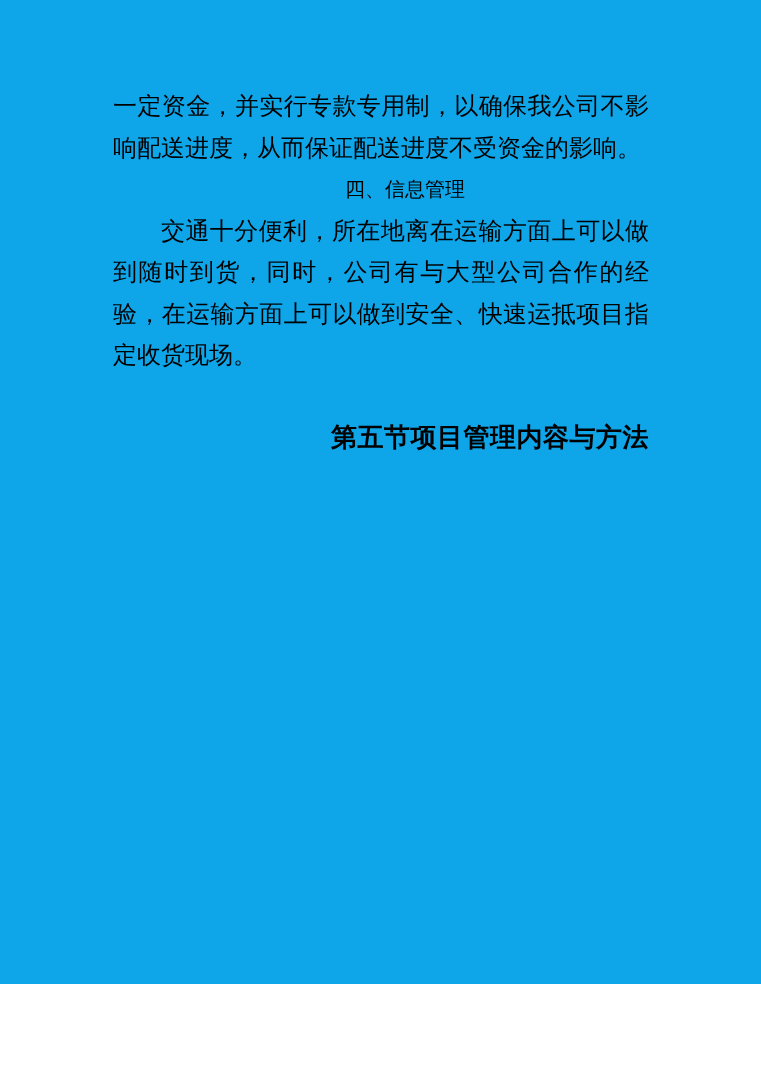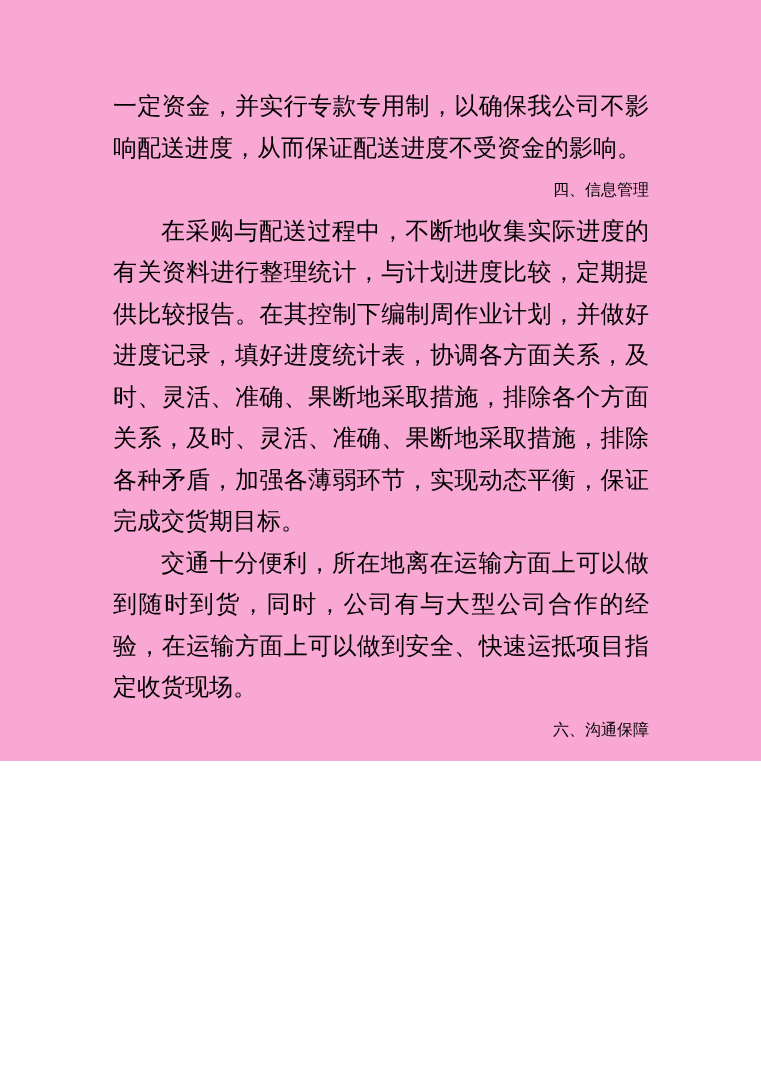--- a/index.html
+++ b/index.html
@@ -7,22 +7,22 @@
     padding: 0;
     background: #ffffff;
   }
   body {
     font-family: "DejaVu Serif", "Liberation Serif", serif;
     color: #000000;
   }
   .page {
     position: relative;
     width: 761px;
-    height: 761px;
-    background: #f9a8d4;
+    height: 984px;
+    background: #0ea5e9;
     overflow: hidden;
     box-sizing: border-box;
   }
   .content {
     position: absolute;
     left: 113px;
     top: 86px;
     width: 536px;
   }
   
@@ -36,25 +36,25 @@
     letter-spacing: 0px;
     word-break: break-all;
     font-weight: 500;
   }
   
   .para.no-indent {
     text-indent: 0;
   }
   
   .subhead {
-    font-size: 16px;
+    font-size: 20px;
     line-height: 41.5px;
     margin: 0;
     text-indent: 48px;
-    text-align: right;
+    text-align: center;
     font-weight: 500;
   }
   
   .section-heading {
     font-size: 26px;
     line-height: 41.5px;
     font-weight: bold;
     margin: 0;
     text-indent: 0;
     text-align: right;
@@ -78,26 +78,24 @@
 <body>
 
 <div class="page">
 
   <div class="content">
 
     <p class="para no-indent">一定资金，并实行专款专用制，以确保我公司不影响配送进度，从而保证配送进度不受资金的影响。</p>
 
     <p class="subhead">四、信息管理</p>
 
-    <p class="para">在采购与配送过程中，不断地收集实际进度的有关资料进行整理统计，与计划进度比较，定期提供比较报告。在其控制下编制周作业计划，并做好进度记录，填好进度统计表，协调各方面关系，及时、灵活、准确、果断地采取措施，排除各个方面关系，及时、灵活、准确、果断地采取措施，排除各种矛盾，加强各薄弱环节，实现动态平衡，保证完成交货期目标。</p>
 
 
     <p class="para">交通十分便利，所在地离在运输方面上可以做到随时到货，同时，公司有与大型公司合作的经验，在运输方面上可以做到安全、快速运抵项目指定收货现场。</p>
 
-    <p class="subhead">六、沟通保障</p>
 
 
     <div class="gap-before-heading"></div>
 
     <p class="section-heading">第五节项目管理内容与方法</p>
 
     <div class="gap-after-heading"></div>
 
   </div>
 

